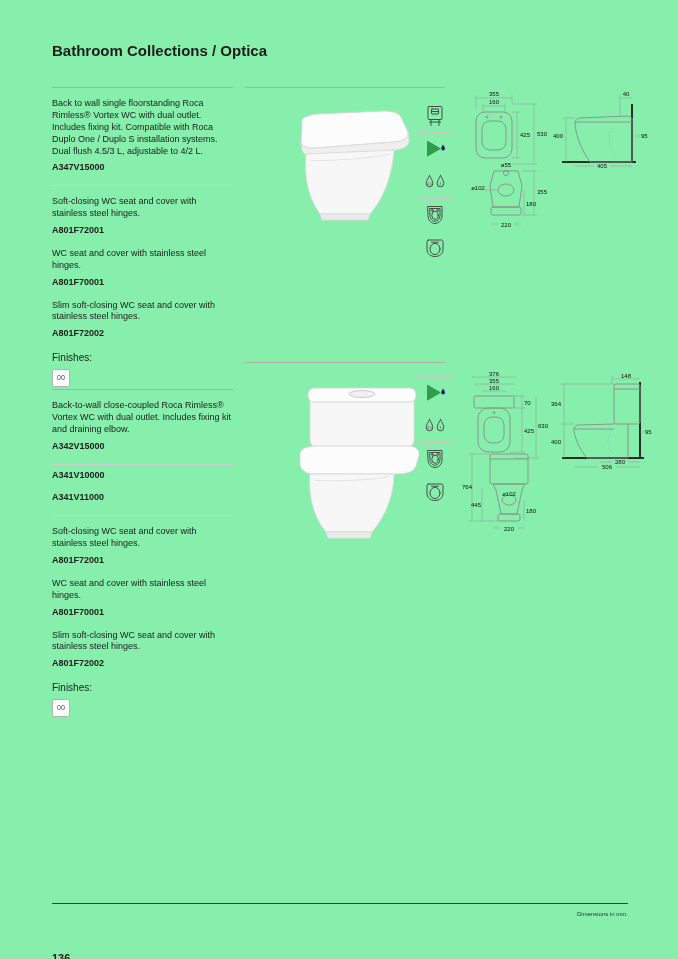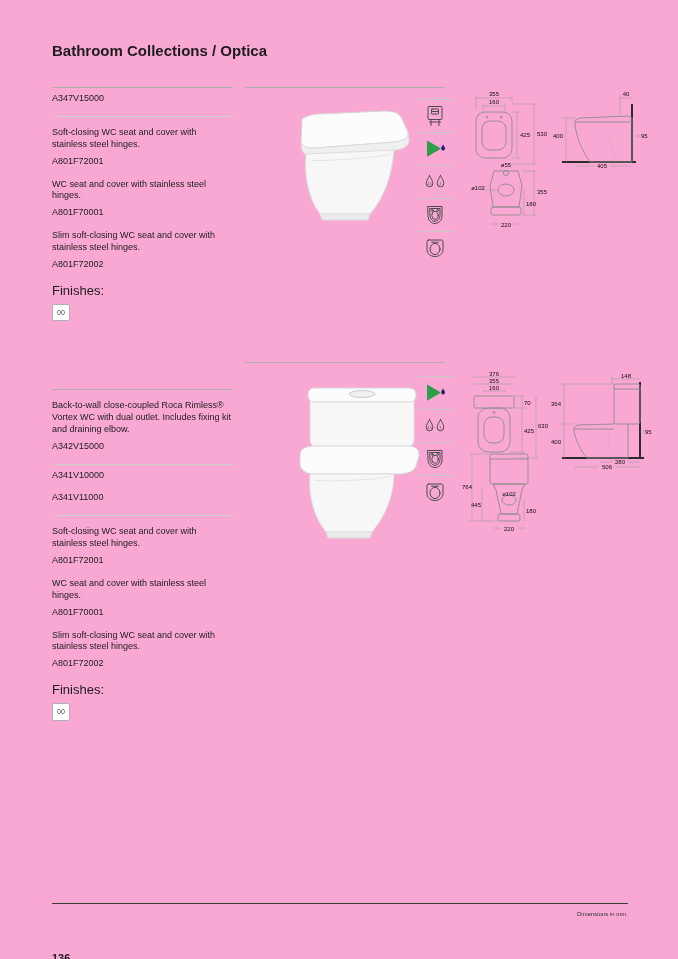--- a/index.html
+++ b/index.html
@@ -1,27 +1,27 @@
 <!DOCTYPE html>
 <html><head>
 <meta charset="utf-8">
 <style>
   html,body{margin:0;padding:0;background:#e9e9e9;}
-  .page{position:relative;width:678px;height:959px;background:#f9a8d4;margin:0 auto;
+  .page{position:relative;width:678px;height:959px;background:#86efac;margin:0 auto;
         font-family:"Liberation Sans",sans-serif;color:#1c1c1c;overflow:hidden;}
   .title{position:absolute;left:52px;top:42px;font-size:15px;font-weight:bold;}
   
   .text-col{position:absolute;left:52px;width:181px;font-size:9px;line-height:1.32;
             border-top:1px solid #adadad;}
   .text-col.s1{top:87px;}
   .text-col.s2{top:380px;margin-top:9px;}
   .desc{margin:10px 0 5px;}
-  .code{font-weight:normal;margin:5px 0 11px;}
+  .code{font-weight:bold;margin:5px 0 11px;}
   .divider{border-top:1px solid #cfcfcf;margin:1px 0 0;}
-  .finishes-label{margin-top:10px;font-size:13px;}
+  .finishes-label{margin-top:10px;font-size:10px;}
   .chip{display:inline-block;border:1px solid #b3b3b3;border-radius:2px;font-size:7px;
         padding:3px 4px;margin-top:5px;color:#444;background:#fff;}
   
   .photo-col{position:absolute;left:245px;width:200px;border-top:1px solid #adadad;}
   .photo-col.s1{top:87px;}
   .photo-col.s2{top:362px;}
   .photo-wrap{position:absolute;}
   
   .icons-col{position:absolute;left:417px;width:36px;}
   .icons-col.s1{top:99px;}
@@ -48,20 +48,21 @@
   .dim-note{position:absolute;left:52px;width:576px;top:911px;font-size:6px;color:#333;text-align:right;}
 </style>
 </head>
 <body>
 
 <div class="page">
 
   <div class="title">Bathroom Collections / Optica</div>
 
   <div class="text-col s1">
+    <div class="desc">Back to wall single floorstanding Roca Rimless® Vortex WC with dual outlet. Includes fixing kit. Compatible with Roca Duplo One / Duplo S installation systems.  Dual flush 4.5/3 L, adjustable to 4/2 L.</div>
     <div class="code">A347V15000</div>
     <div class="divider"></div>
     <div class="desc">Soft-closing WC seat and cover with stainless steel hinges.</div>
     <div class="code">A801F72001</div>
     <div class="desc">WC seat and cover with stainless steel hinges.</div>
     <div class="code">A801F70001</div>
     <div class="desc">Slim soft-closing WC seat and cover with stainless steel hinges.</div>
     <div class="code">A801F72002</div>
     <div class="finishes-label">Finishes:</div>
     <span class="chip">00</span>

